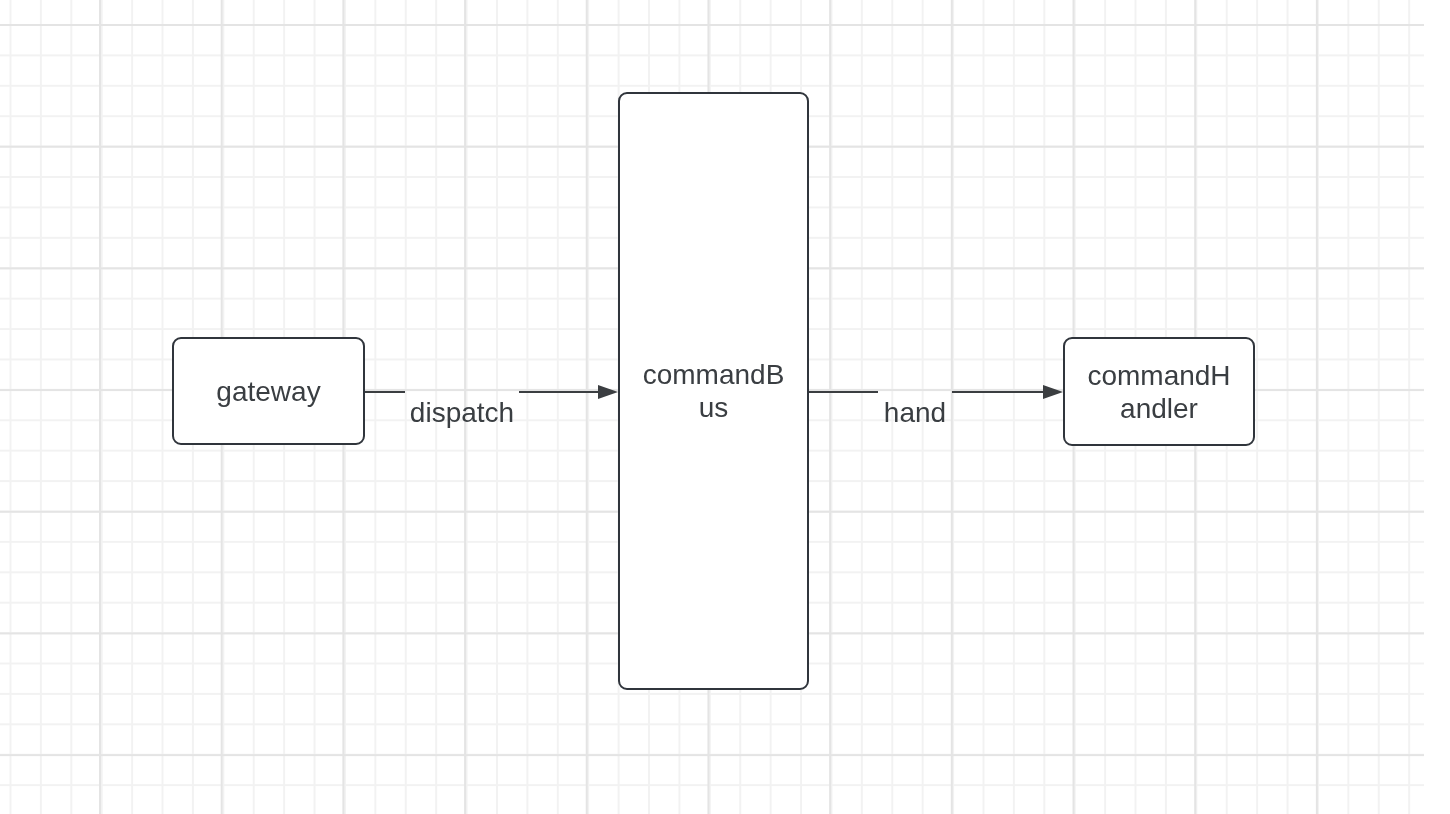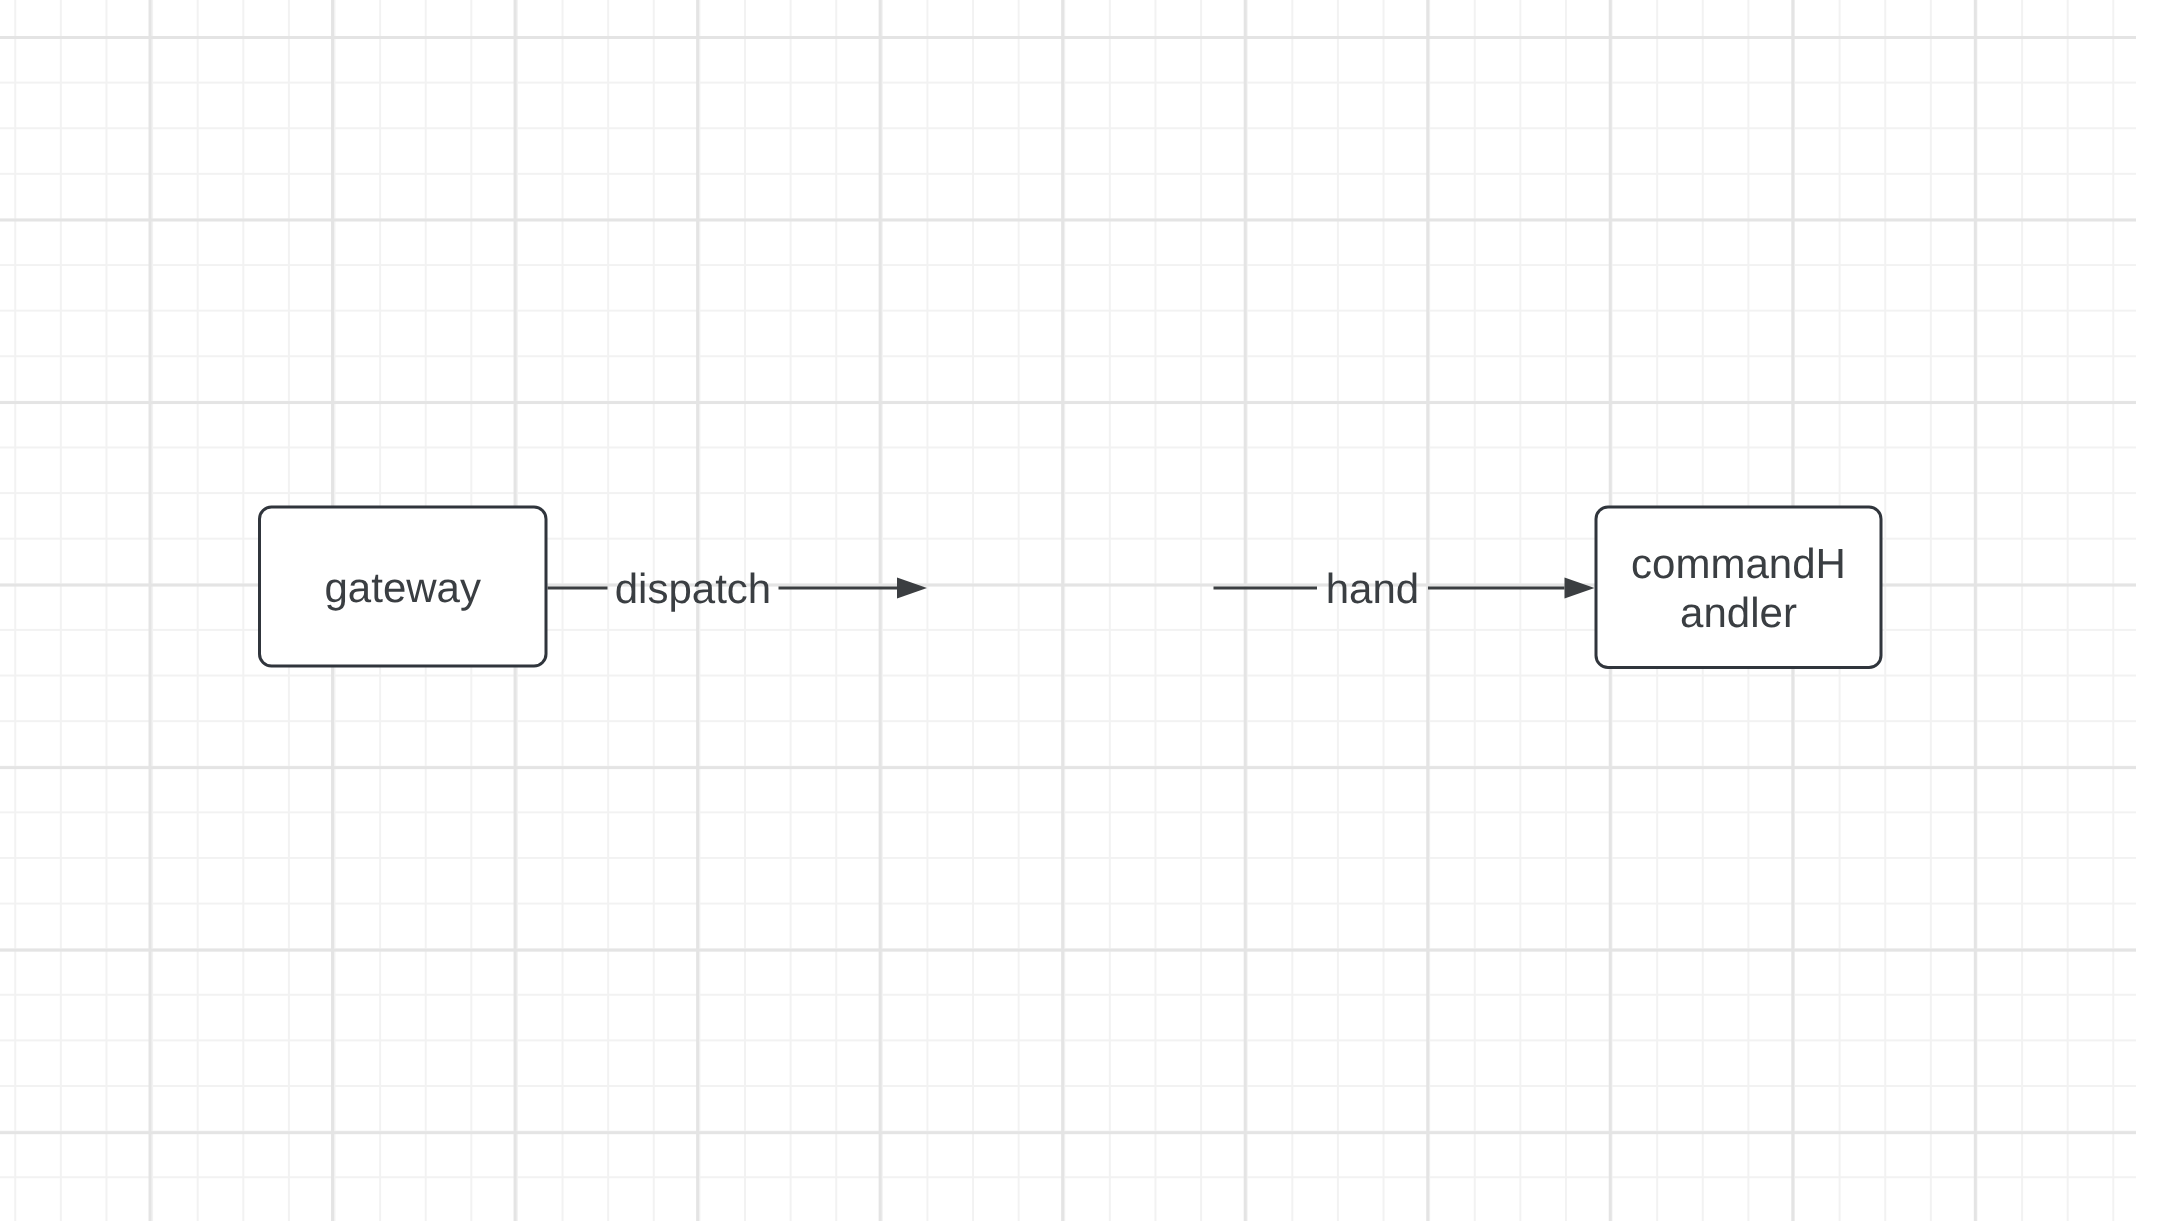--- a/index.html
+++ b/index.html
@@ -61,39 +61,44 @@
     background: var(--edge-color);
   }
   .edge-label {
     position: absolute;
     height: 40px;
     line-height: 40px;
     text-align: center;
     font-size: 28px;
     color: var(--text-color);
     white-space: nowrap;
+    margin-top: 20px;
   }
   .edge-arrow {
     position: absolute;
     width: 0;
     height: 0;
     border-top: 7px solid transparent;
     border-bottom: 7px solid transparent;
     border-left: 20px solid var(--edge-color);
   }
 </style>
 </head>
 <body>
 
 <div class="canvas">
 
   <div class="node" style="left: 172px; top: 337px; width: 193px; height: 108px;">
     <div class="node-line">gateway</div>
   </div>
 
+  <div class="node" style="left: 618px; top: 92px; width: 191px; height: 598px;">
+    <div class="node-line">commandB</div>
+    <div class="node-line">us</div>
+  </div>
 
   <div class="node" style="left: 1063px; top: 337px; width: 192px; height: 109px;">
     <div class="node-line">commandH</div>
     <div class="node-line">andler</div>
   </div>
 
   <div>
     <div class="edge-seg seg-a" style="left: 365px; top: 390.75px; width: 40px;"></div>
     <span class="edge-label" style="left: 405px; width: 114px; top: 373px;">dispatch</span>
     <div class="edge-seg seg-b" style="left: 519px; top: 390.75px; width: 79px;"></div>

